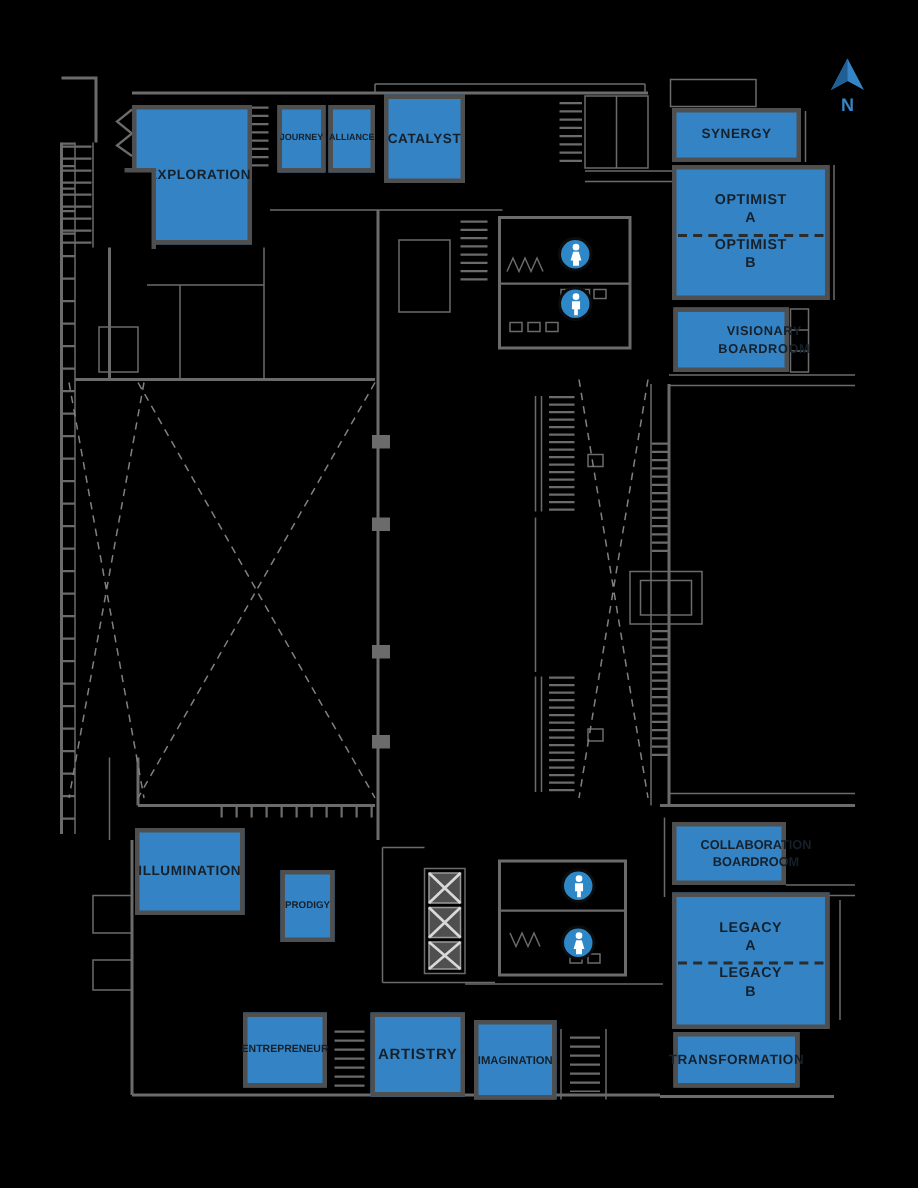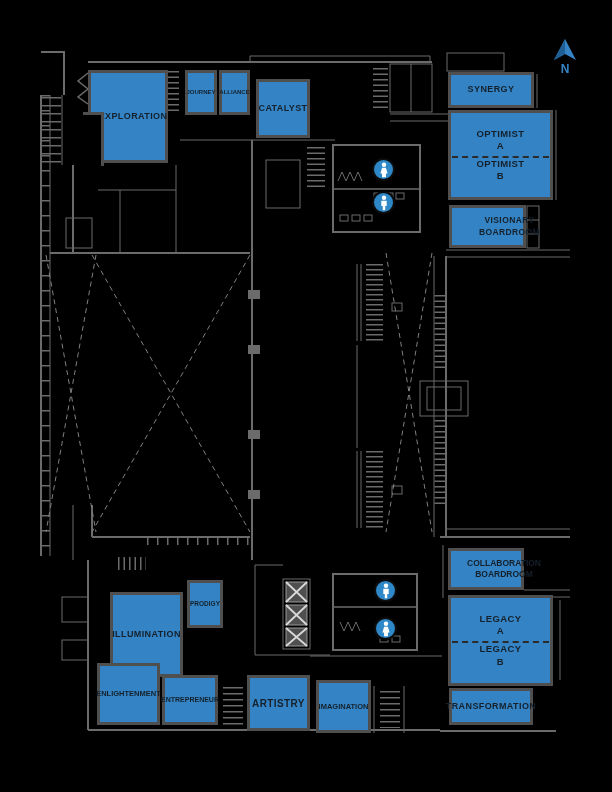--- a/index.html
+++ b/index.html
@@ -140,38 +140,37 @@
         <path d="M286 628 L307 646 M307 628 L286 646"></path>
       </g>
     </g>
   </svg>
 
   <div class="room" style="left:88px;top:70px;width:80px;height:93px;font-size:9px;padding-left:10px;">EXPLORATION</div>
   <div class="notch" style="left:83px;top:112px;width:21px;height:54px;border-top:3px solid #4f4f4f;border-right:3px solid #4f4f4f;"></div>
 
   <div class="room" style="left:185px;top:70px;width:32px;height:45px;font-size:6px;letter-spacing:0;">JOURNEY</div>
   <div class="room" style="left:219px;top:70px;width:31px;height:45px;font-size:6px;letter-spacing:0;">ALLIANCE</div>
-  <div class="room" style="left:256px;top:63px;width:54px;height:59px;font-size:9px;margin-top:16px;">CATALYST</div>
+  <div class="room" style="left:256px;top:63px;width:54px;height:59px;font-size:9px;">CATALYST</div>
 
   <div class="room" style="left:448px;top:72px;width:86px;height:36px;font-size:9px;">SYNERGY</div>
 
   <div class="room split" style="left:448px;top:110px;width:105px;height:90px;font-size:9.5px;">
     <div class="cell">OPTIMIST
 A</div>
     <div class="divider" style="top:43px;"></div>
     <div class="cell">OPTIMIST
 B</div>
   </div>
 
   <div class="room" style="left:449px;top:205px;width:77px;height:43px;font-size:8.5px;padding-left:44px;">VISIONARY
 BOARDROOM</div>
 
-  <div class="room" style="left:90px;top:592px;width:73px;height:85px;font-size:9px;margin-left:20px;">ILLUMINATION</div>
+  <div class="room" style="left:90px;top:552px;width:73px;height:58px;font-size:9px;">ILLUMINATION</div>
   <div class="room" style="left:187px;top:580px;width:36px;height:48px;font-size:6.5px;letter-spacing:0;">PRODIGY</div>
-  <div class="room" style="left:97px;top:663px;width:63px;height:62px;font-size:7.5px;letter-spacing:0;">ENLIGHTENMENT</div>
   <div class="room" style="left:162px;top:675px;width:56px;height:50px;font-size:7px;letter-spacing:0;">ENTREPRENEUR</div>
   <div class="room" style="left:316px;top:680px;width:55px;height:53px;font-size:7.5px;letter-spacing:0;">IMAGINATION</div>
   <div class="room" style="left:247px;top:675px;width:63px;height:56px;font-size:10px;">ARTISTRY</div>
 
   <div class="room" style="left:448px;top:548px;width:76px;height:42px;font-size:8.5px;letter-spacing:0;padding-left:36px;">COLLABORATION
 BOARDROOM</div>
 
   <div class="room split" style="left:448px;top:595px;width:105px;height:91px;font-size:9.5px;">
     <div class="cell">LEGACY
 A</div>

